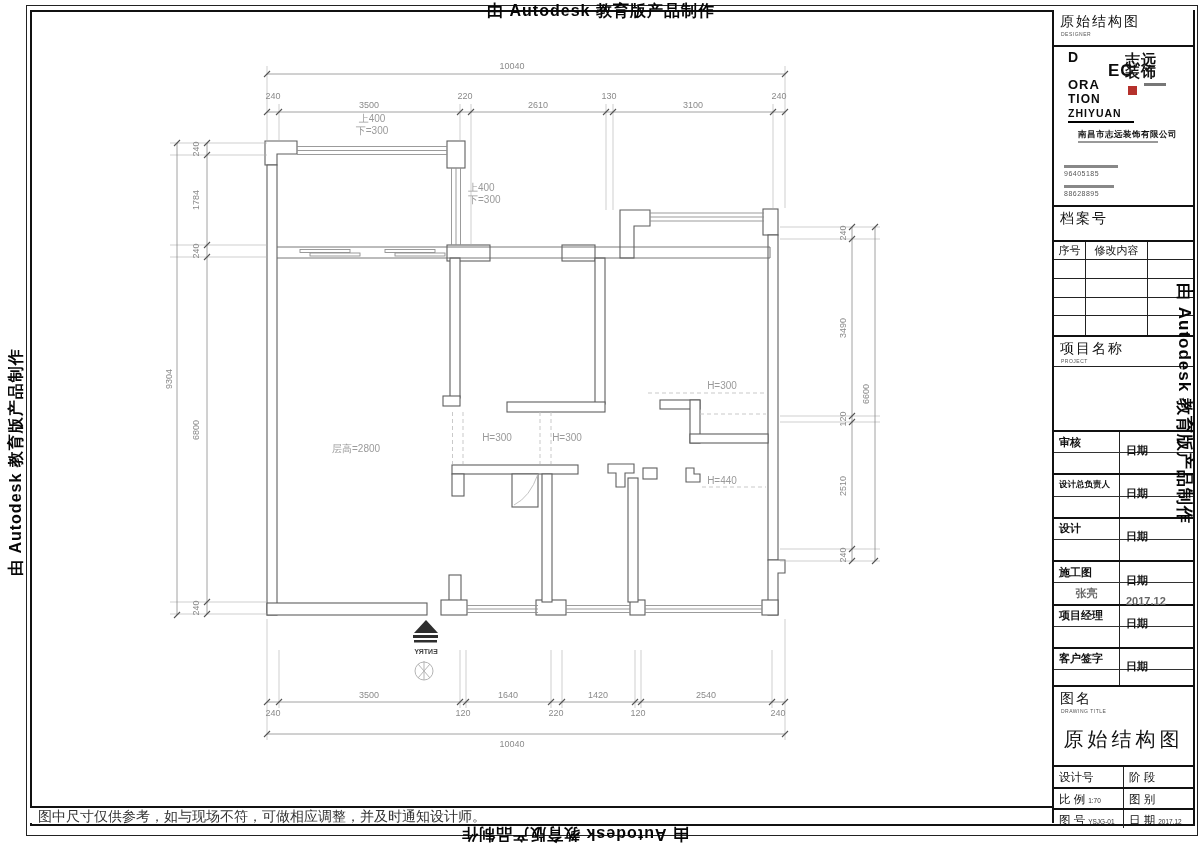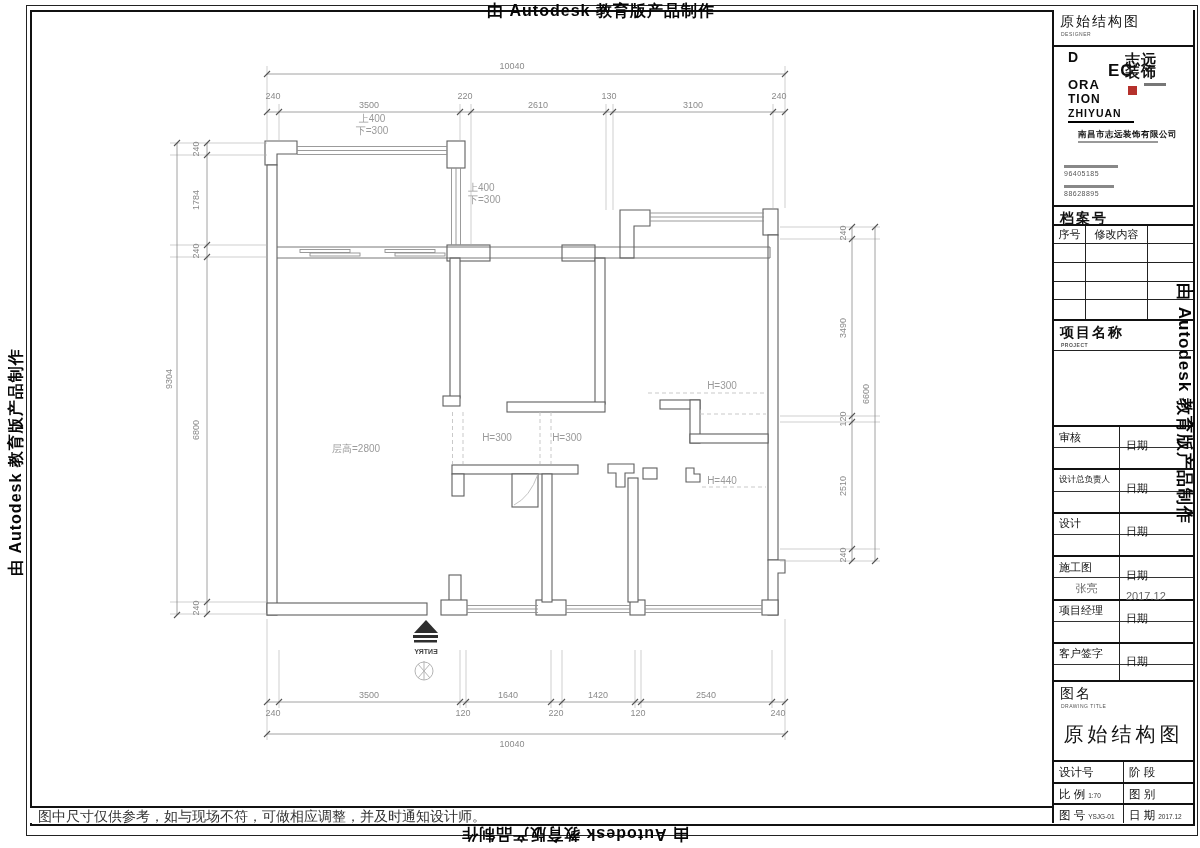--- a/index.html
+++ b/index.html
@@ -24,23 +24,23 @@
     font-size:14px;color:#333;padding-left:8px;line-height:17px;z-index:2;background:#fff;box-sizing:border-box;}
 
   
   .tb{position:absolute;left:1052px;top:10px;width:141px;height:813px;background:#fff;z-index:2;
     border-left:2px solid #111;box-sizing:border-box;color:#111;}
   .tb section{position:relative;border-bottom:2px solid #111;box-sizing:border-box;overflow:hidden;}
   .tb .hd{font-size:14px;letter-spacing:2px;padding:3px 0 0 6px;}
   .tb .sub{font-size:5px;color:#555;padding-left:7px;letter-spacing:.5px;}
   .s-designer{height:37px;}
   .s-logo{height:160px;}
-  .s-archive{height:19px;font-weight:bold;}
+  .s-archive{height:35px;}
   .s-rev{height:95px;}
-  .s-project{height:106px;font-weight:bold;}
+  .s-project{height:95px;}
   .s-sign{height:255px;}
   .s-name{height:80px;}
   .s-foot{height:61px;border-bottom:none!important;}
 
   .logo-st{position:absolute;left:14px;top:3px;font-weight:bold;line-height:14px;color:#0b0b0b;}
   .logo-st .l1{font-size:14px;}
   .logo-st .l2{font-size:17px;letter-spacing:1px;padding-left:40px;}
   .logo-st .l3{font-size:13px;letter-spacing:1px;}
   .logo-st .l4{font-size:12px;letter-spacing:1px;}
   .logo-st .l5{font-size:10.5px;letter-spacing:1px;border-bottom:2px solid #000;padding-bottom:1px;}
@@ -52,21 +52,21 @@
   .phone{position:absolute;font-size:7px;color:#555;letter-spacing:.5px;}
 
   .rev{display:grid;grid-template-columns:32px 62px 1fr;grid-template-rows:18px repeat(4,1fr);height:100%;}
   .rev div{border-right:1px solid #222;border-bottom:1px solid #222;font-size:11px;
     display:flex;align-items:center;justify-content:center;}
   .rev div:nth-child(3n){border-right:none;}
   .rev div:nth-last-child(-n+3){border-bottom:none;}
 
   .proj-head{border-bottom:1px solid #222;padding-bottom:2px;}
 
-  .pair{border-bottom:2px solid #111;}
+  .pair{border-bottom:2px solid #111;font-weight:bold;}
   .pair:last-child{border-bottom:none;}
   .srow{height:20.2px;display:flex;font-size:11px;}
   .srow.vals{border-top:1px solid #333;color:#666;}
   .srow .c1{width:66px;border-right:1px solid #222;padding-left:5px;display:flex;align-items:center;box-sizing:border-box;}
   .srow .c2{flex:1;padding-left:6px;display:flex;align-items:center;margin-top:16px;}
   .srow .small{font-size:8.5px;}
 
   .dtitle{font-size:20px;letter-spacing:4px;text-align:center;margin-top:12px;font-weight:500;}
 
   .frow{height:20.33px;display:flex;border-top:2px solid #111;font-size:11.5px;box-sizing:border-box;}

